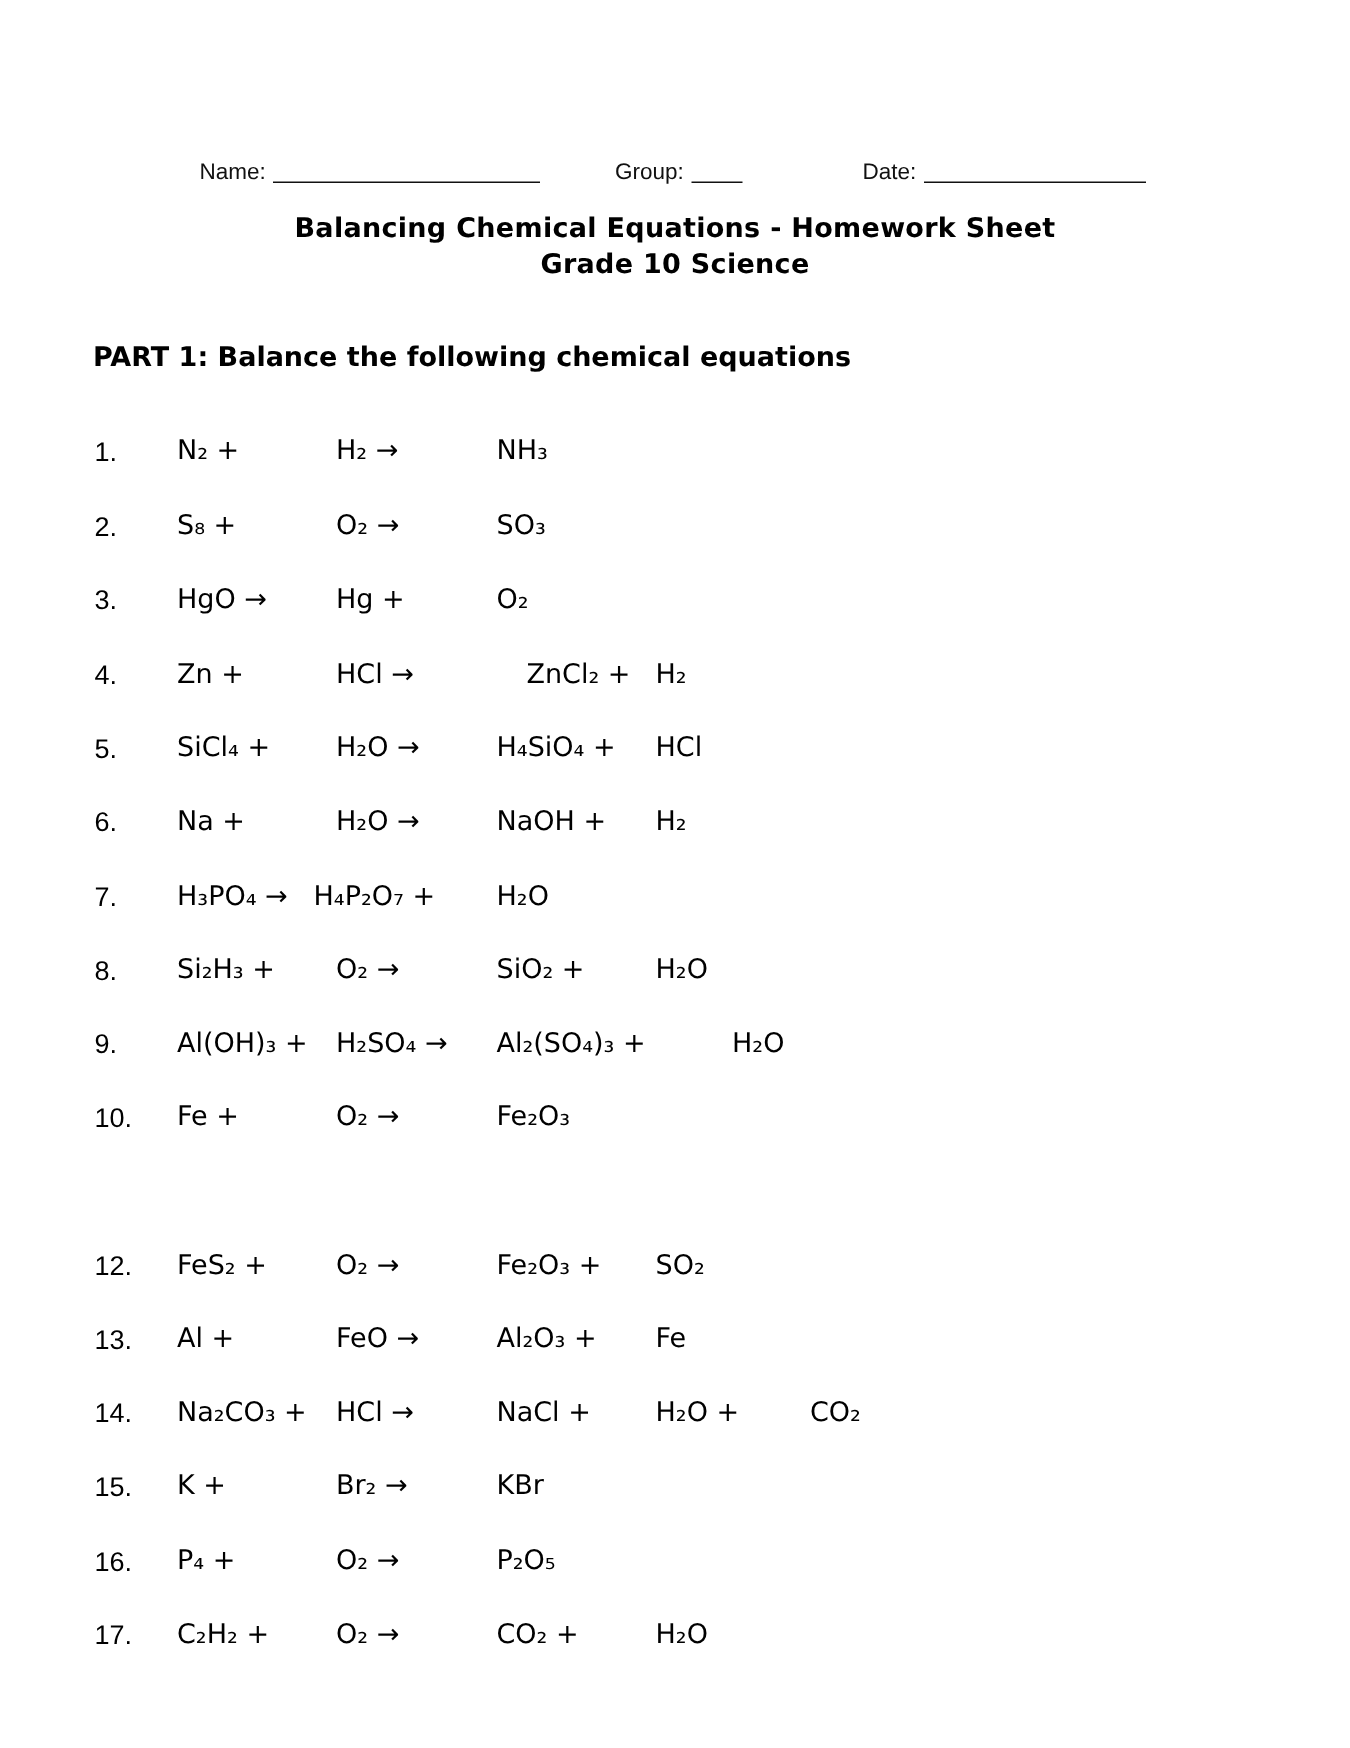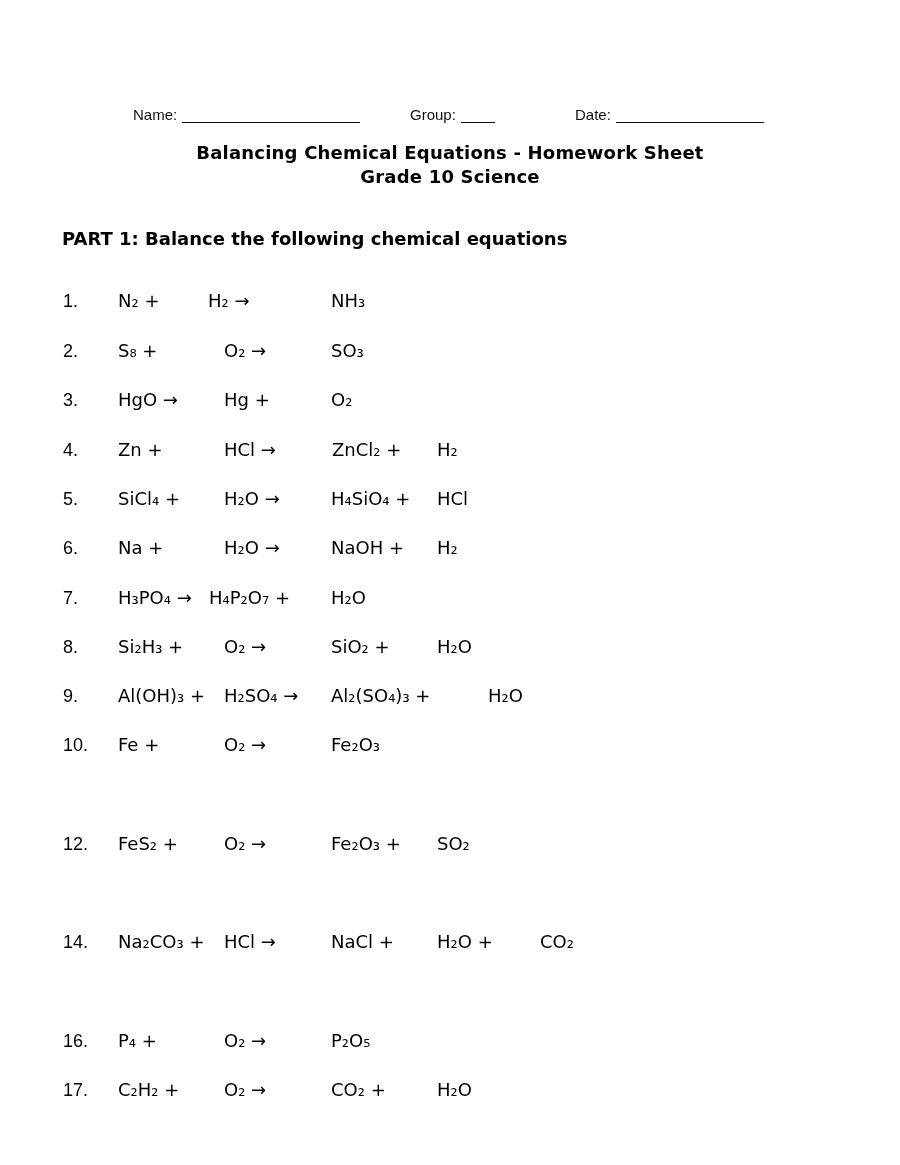--- a/index.html
+++ b/index.html
@@ -103,21 +103,21 @@
   <div class="title-block">
     <div>Balancing Chemical Equations - Homework Sheet</div>
     <div>Grade 10 Science</div>
   </div>
 
   <div class="part-heading">PART 1: Balance the following chemical equations</div>
 
   <div class="eq-row" style="top:289px">
     <span class="eq-num">1.</span>
     <span class="eq-term" style="left:118px">N₂ +</span>
-    <span class="eq-term" style="left:208px">H₂ →</span>
+    <span class="eq-term" style="left:224px">H₂ →</span>
     <span class="eq-term" style="left:331px">NH₃</span>
   </div>
 
   <div class="eq-row" style="top:339px">
     <span class="eq-num">2.</span>
     <span class="eq-term" style="left:118px">S₈ +</span>
     <span class="eq-term" style="left:224px">O₂ →</span>
     <span class="eq-term" style="left:331px">SO₃</span>
   </div>
 
@@ -125,21 +125,21 @@
     <span class="eq-num">3.</span>
     <span class="eq-term" style="left:118px">HgO →</span>
     <span class="eq-term" style="left:224px">Hg +</span>
     <span class="eq-term" style="left:331px">O₂</span>
   </div>
 
   <div class="eq-row" style="top:438px">
     <span class="eq-num">4.</span>
     <span class="eq-term" style="left:118px">Zn +</span>
     <span class="eq-term" style="left:224px">HCl →</span>
-    <span class="eq-term" style="left:332px">ZnCl₂ +</span>
+    <span class="eq-term" style="left:351px">ZnCl₂ +</span>
     <span class="eq-term" style="left:437px">H₂</span>
   </div>
 
   <div class="eq-row" style="top:487px">
     <span class="eq-num">5.</span>
     <span class="eq-term" style="left:118px">SiCl₄ +</span>
     <span class="eq-term" style="left:224px">H₂O →</span>
     <span class="eq-term" style="left:331px">H₄SiO₄ +</span>
     <span class="eq-term" style="left:437px">HCl</span>
   </div>
@@ -184,30 +184,43 @@
 
 
   <div class="eq-row" style="top:832px">
     <span class="eq-num">12.</span>
     <span class="eq-term" style="left:118px">FeS₂ +</span>
     <span class="eq-term" style="left:224px">O₂ →</span>
     <span class="eq-term" style="left:331px">Fe₂O₃ +</span>
     <span class="eq-term" style="left:437px">SO₂</span>
   </div>
 
+  <div class="eq-row" style="top:881px">
+    <span class="eq-num">13.</span>
+    <span class="eq-term" style="left:118px">Al +</span>
+    <span class="eq-term" style="left:224px">FeO →</span>
+    <span class="eq-term" style="left:331px">Al₂O₃ +</span>
+    <span class="eq-term" style="left:437px">Fe</span>
+  </div>
 
   <div class="eq-row" style="top:930px">
     <span class="eq-num">14.</span>
     <span class="eq-term" style="left:118px">Na₂CO₃ +</span>
     <span class="eq-term" style="left:224px">HCl →</span>
     <span class="eq-term" style="left:331px">NaCl +</span>
     <span class="eq-term" style="left:437px">H₂O +</span>
     <span class="eq-term" style="left:540px">CO₂</span>
   </div>
 
+  <div class="eq-row" style="top:979px">
+    <span class="eq-num">15.</span>
+    <span class="eq-term" style="left:118px">K +</span>
+    <span class="eq-term" style="left:224px">Br₂ →</span>
+    <span class="eq-term" style="left:331px">KBr</span>
+  </div>
 
   <div class="eq-row" style="top:1029px">
     <span class="eq-num">16.</span>
     <span class="eq-term" style="left:118px">P₄ +</span>
     <span class="eq-term" style="left:224px">O₂ →</span>
     <span class="eq-term" style="left:331px">P₂O₅</span>
   </div>
 
   <div class="eq-row" style="top:1078px">
     <span class="eq-num">17.</span>

